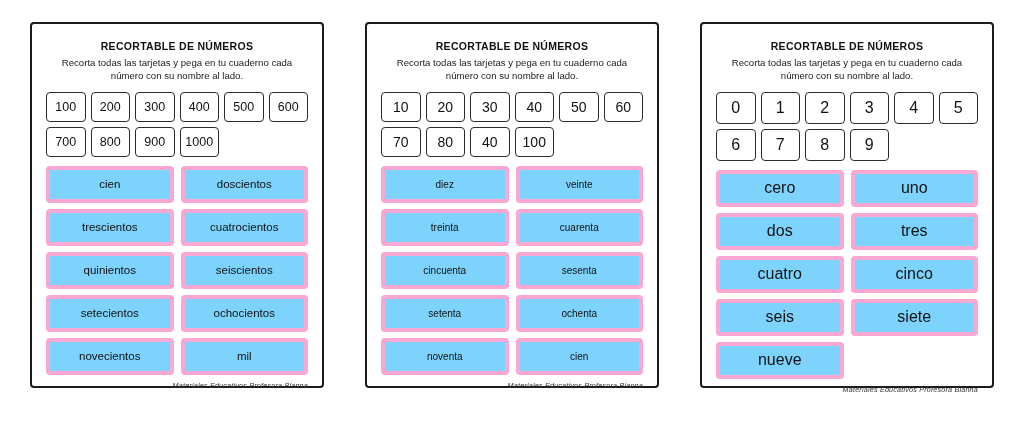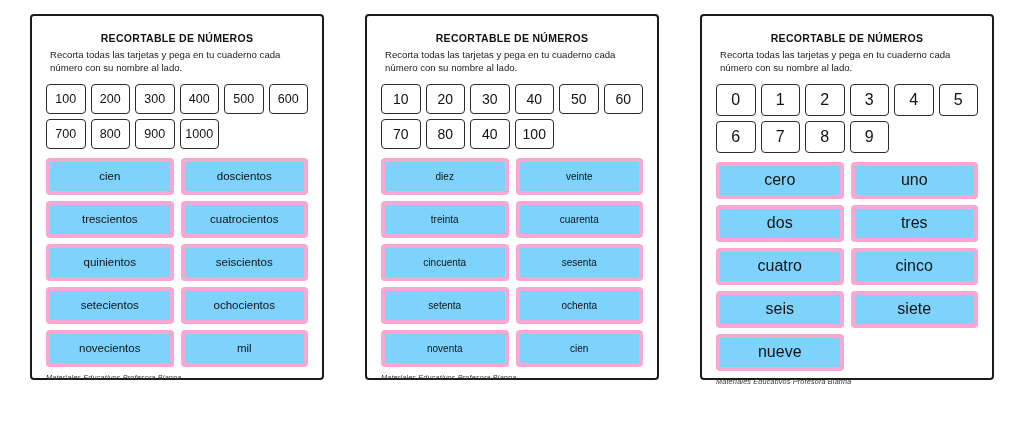--- a/index.html
+++ b/index.html
@@ -12,21 +12,21 @@
     height: 435px;
     font-family: "Liberation Sans", sans-serif;
     color: #111111;
     overflow: hidden;
   }
   .sheets {
     display: flex;
     flex-direction: row;
     align-items: flex-start;
     justify-content: space-between;
-    padding: 14px 30px 0 30px;
+    padding: 22px 30px 0 30px;
     box-sizing: border-box;
     width: 1024px;
     border-radius: 23px;
   }
   .sheet {
     width: 294px;
     height: 366px;
     border: 2px solid #1b1b1b;
     border-radius: 4px;
     box-sizing: border-box;
@@ -36,21 +36,21 @@
     background: #fff;
   }
   .sheet-title {
     text-align: center;
     font-size: 10.5px;
     font-weight: bold;
     letter-spacing: 0.3px;
     margin: 4px 0 5px 0;
   }
   .sheet-sub {
-    text-align: left;
+    text-align: center;
     font-size: 9.6px;
     line-height: 1.35;
     margin: 0 4px 9px 4px;
     color: #1b1b1b;
   }
   
   .num-grid {
     display: grid;
     grid-template-columns: repeat(6, 1fr);
     gap: 5px;
@@ -89,21 +89,21 @@
     justify-content: center;
     font-size: 11.5px;
     background: #7dd3fc;
     padding: 0 2px;
     text-align: left;
   }
   .sheet.mid .word-card { font-size: 10px; }
   .sheet.big .word-card { font-size: 16px; }
   .footer {
     margin-top: auto;
-    text-align: left;
+    text-align: right;
     font-size: 7.2px;
     color: #333;
     font-style: italic;
     padding-top: 6px;
     letter-spacing: 0.2px;
   }
 </style>
 </head>
 <body>
 

